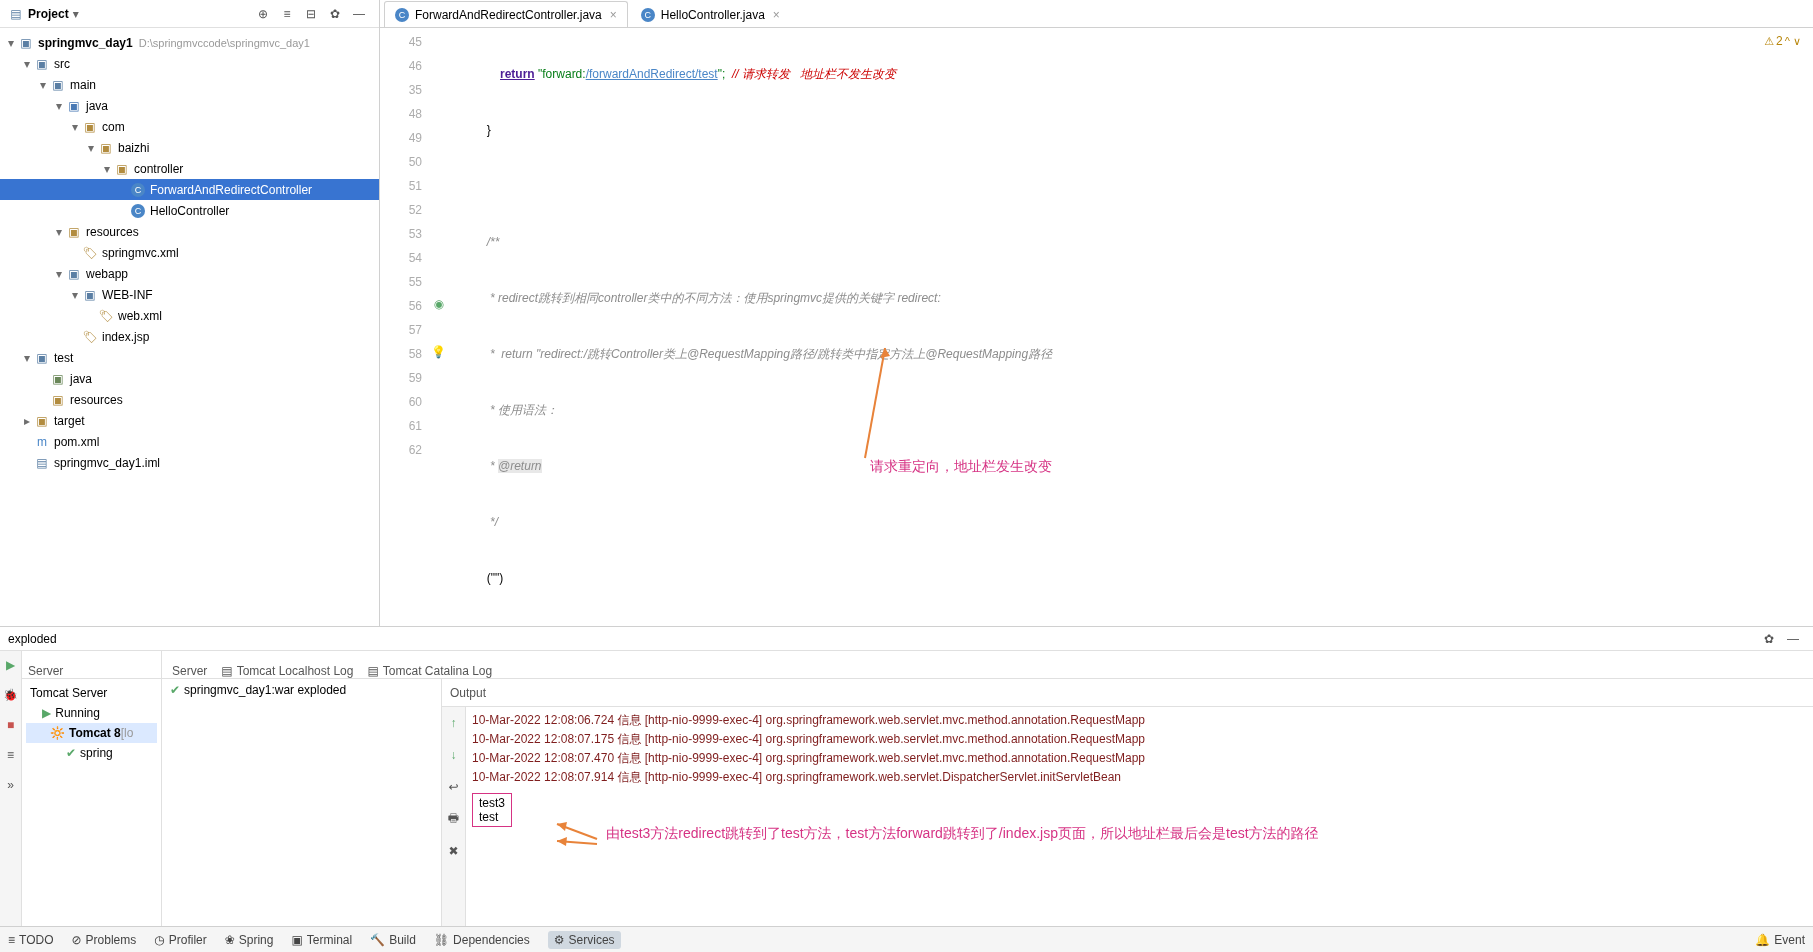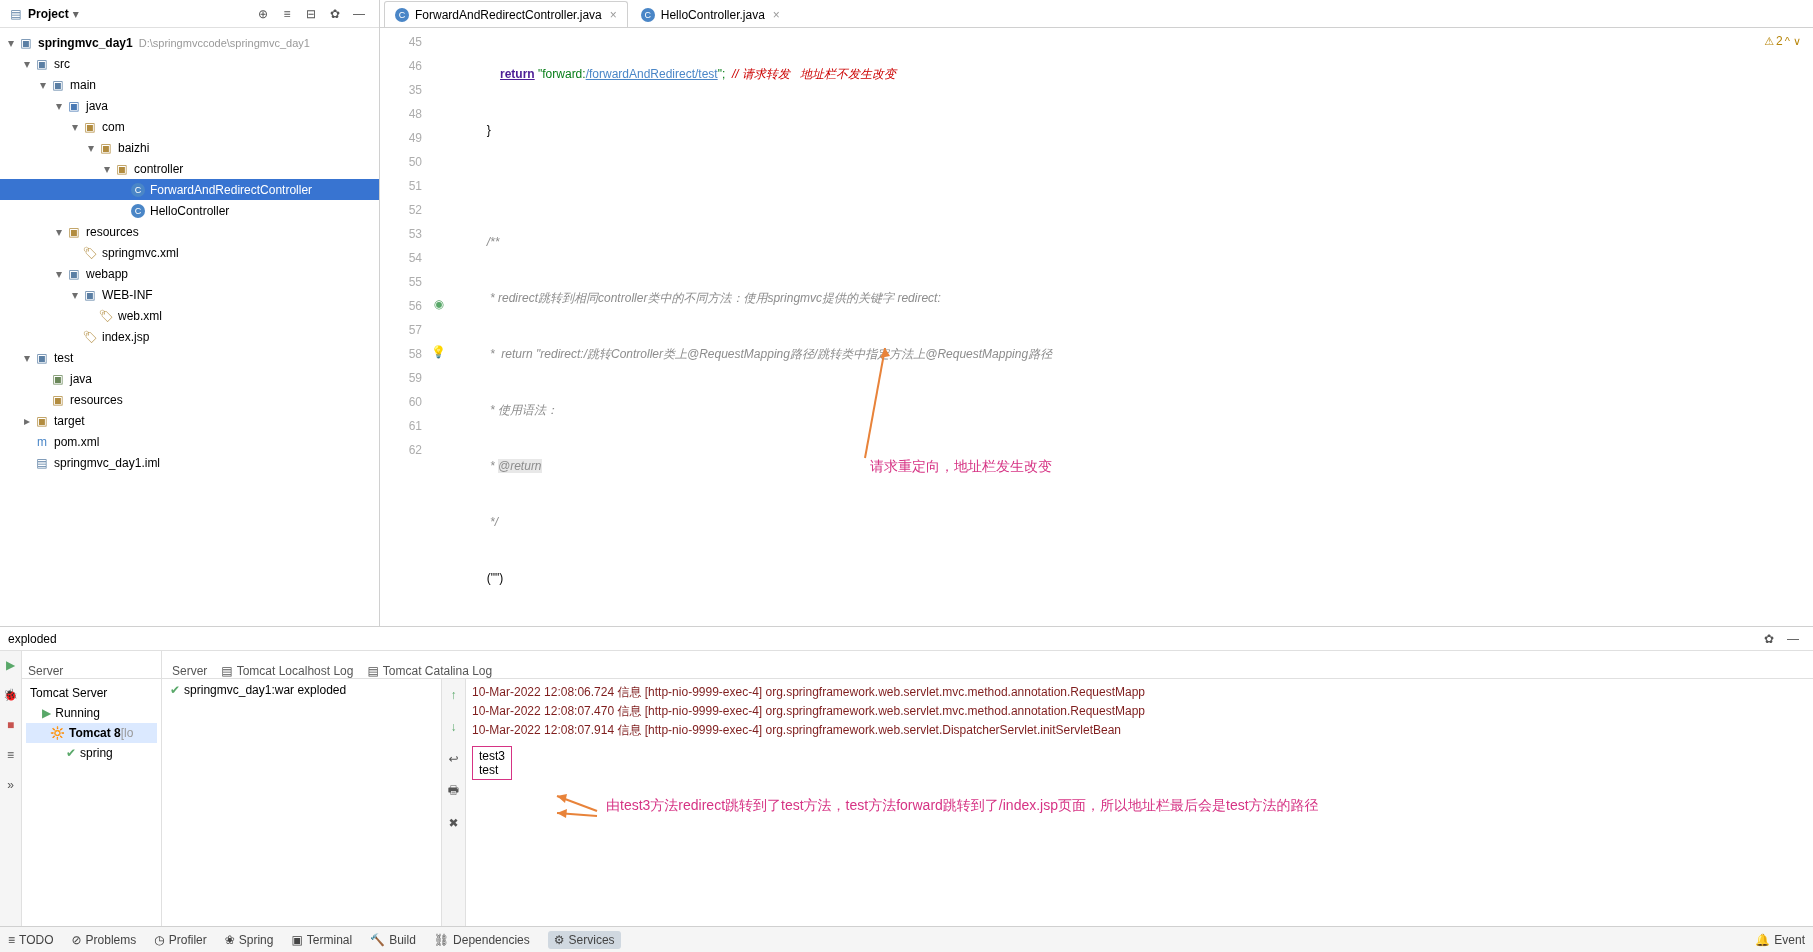--- a/index.html
+++ b/index.html
@@ -342,30 +342,32 @@
       <div style="flex:1;display:flex;min-height:0">
         <div class="svc-mid">
           <div class="svc-mid-body">
             <div style="display:flex;align-items:center">
                 <span class="check">✔</span>
                 <span>springmvc_day1:war exploded</span>
               </div>
           </div>
         </div>
         <div class="svc-out">
+          <div class="svc-out-header">Output</div>
           <div class="svc-out-body">
             <div class="svc-out-toolbar">
               <span class="tool-icon" style="color:#59a869">↑</span>
               <span class="tool-icon" style="color:#59a869">↓</span>
               <span class="tool-icon">↩</span>
               <span class="tool-icon">🖶</span>
               <span class="tool-icon">✖</span>
             </div>
             <div class="console">
               <div class="logline"><span class="ts">10-Mar-2022 12:08:06.724 信息 [http-nio-9999-exec-4] org.springframework.web.servlet.mvc.method.annotation.RequestMapp</span></div>
+              <div class="logline"><span class="ts">10-Mar-2022 12:08:07.175 信息 [http-nio-9999-exec-4] org.springframework.web.servlet.mvc.method.annotation.RequestMapp</span></div>
               <div class="logline"><span class="ts">10-Mar-2022 12:08:07.470 信息 [http-nio-9999-exec-4] org.springframework.web.servlet.mvc.method.annotation.RequestMapp</span></div>
               <div class="logline"><span class="ts">10-Mar-2022 12:08:07.914 信息 [http-nio-9999-exec-4] org.springframework.web.servlet.DispatcherServlet.initServletBean</span></div>
               <div class="result-box">
                 <div>test3</div>
                 <div>test</div>
               </div>
               <svg style="position:absolute;left:86px;top:112px" width="50" height="30">
                   <line x1="45" y1="20" x2="5" y2="5" stroke="#e8833a" stroke-width="2"></line>
                   <polygon points="5,5 15,3 13,12" fill="#e8833a"></polygon>
                   <line x1="45" y1="25" x2="5" y2="22" stroke="#e8833a" stroke-width="2"></line>

